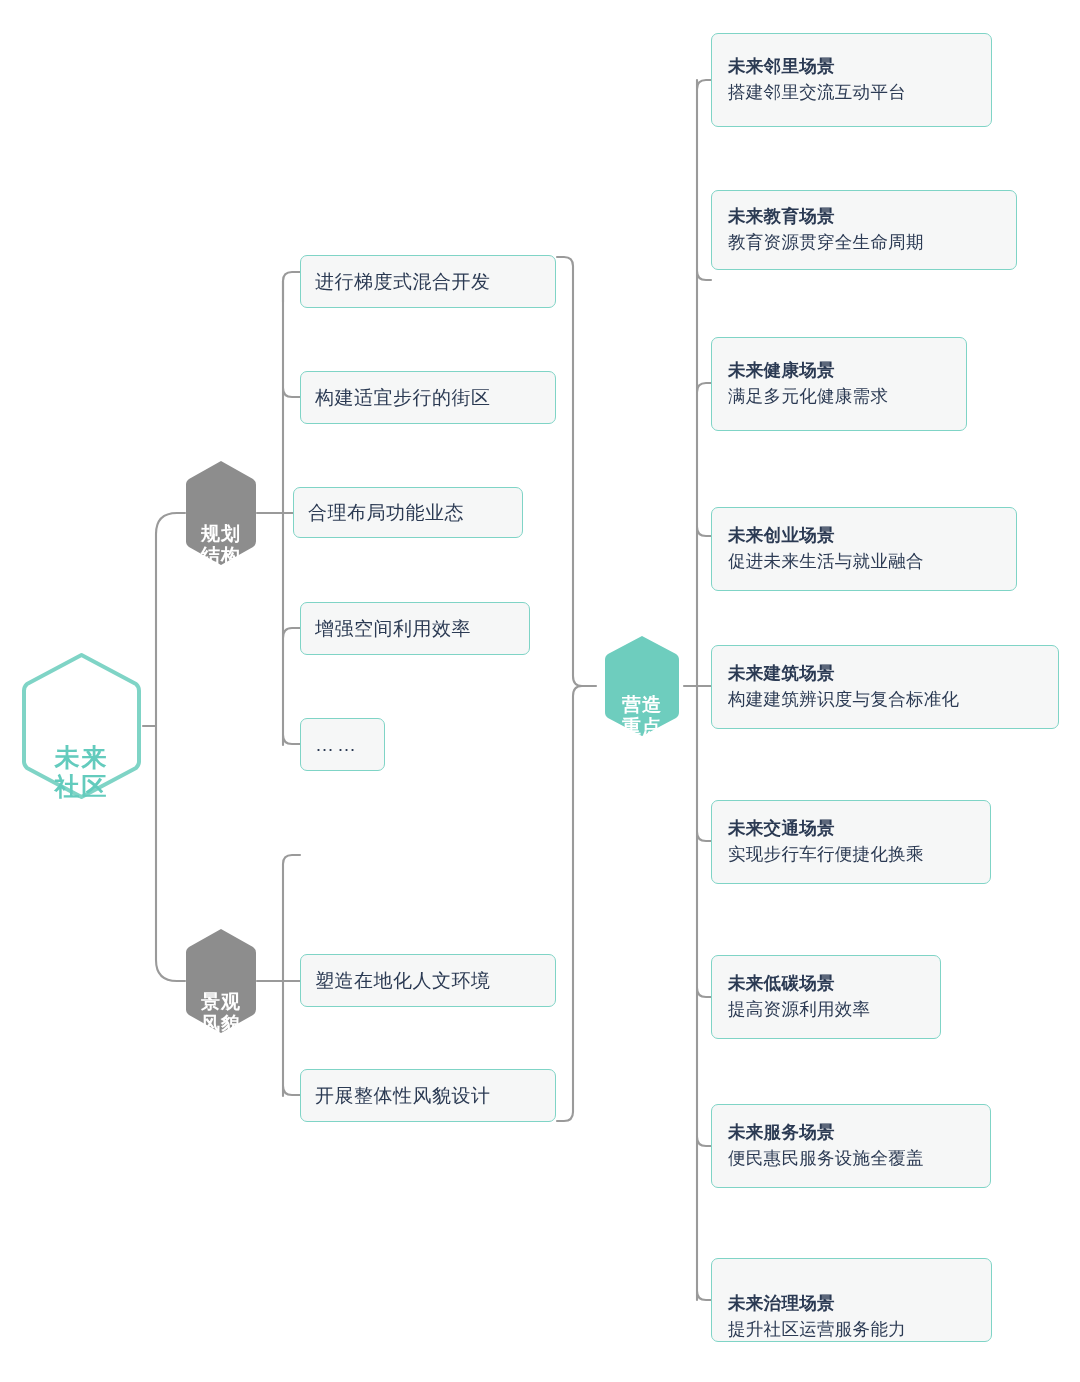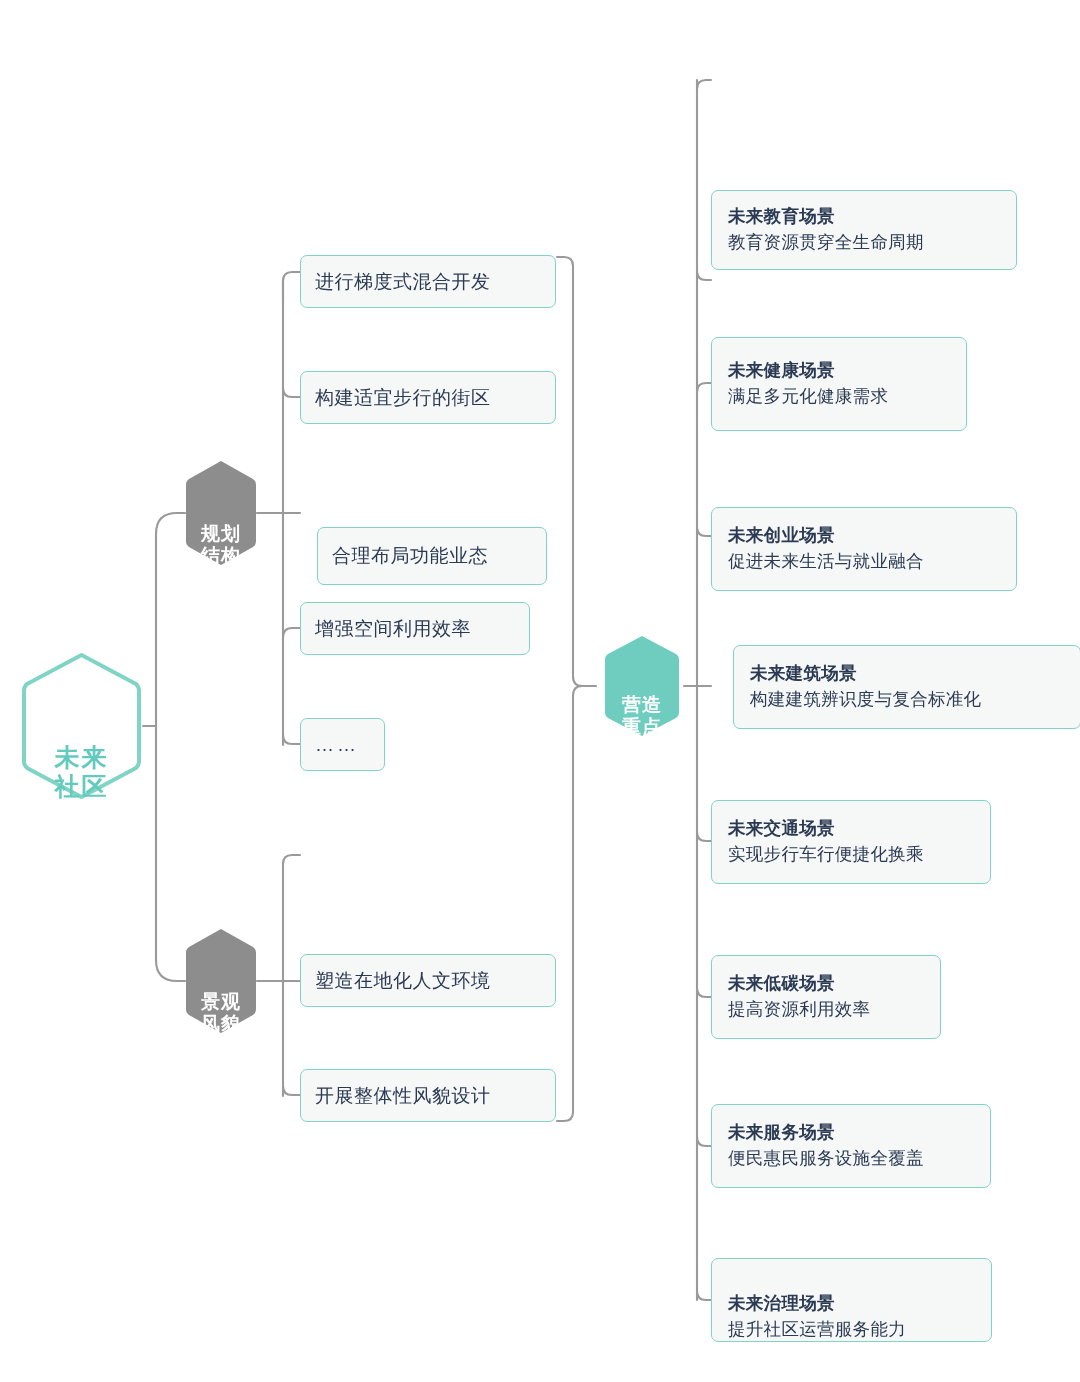--- a/index.html
+++ b/index.html
@@ -105,58 +105,62 @@
   </div>
 
   <div class="card mid" style="left:300px;top:255px;width:256px;height:53px;">
     <span class="txt">进行梯度式混合开发</span>
   </div>
 
   <div class="card mid" style="left:300px;top:371px;width:256px;height:53px;">
     <span class="txt">构建适宜步行的街区</span>
   </div>
 
-  <div class="card mid" style="left:317px;top:487px;width:230px;height:58px;margin-top:40px;">
+  <div class="card mid" style="left:293px;top:487px;width:230px;height:51px;">
     <span class="txt">合理布局功能业态</span>
   </div>
 
   <div class="card mid" style="left:300px;top:602px;width:230px;height:53px;">
     <span class="txt">增强空间利用效率</span>
   </div>
 
   <div class="card mid" style="left:300px;top:718px;width:85px;height:53px;">
     <span class="txt dots">……</span>
   </div>
 
 
   <div class="card mid" style="left:300px;top:954px;width:256px;height:53px;">
     <span class="txt">塑造在地化人文环境</span>
   </div>
 
   <div class="card mid" style="left:300px;top:1069px;width:256px;height:53px;">
     <span class="txt">开展整体性风貌设计</span>
   </div>
 
+  <div class="card right" style="left:711px;top:33px;width:281px;height:94px;">
+    <span class="t">未来邻里场景</span>
+    <span class="d">搭建邻里交流互动平台</span>
+  </div>
 
   <div class="card right" style="left:711px;top:190px;width:306px;height:80px;">
     <span class="t">未来教育场景</span>
     <span class="d">教育资源贯穿全生命周期</span>
   </div>
 
   <div class="card right" style="left:711px;top:337px;width:256px;height:94px;">
     <span class="t">未来健康场景</span>
     <span class="d">满足多元化健康需求</span>
   </div>
 
   <div class="card right" style="left:711px;top:507px;width:306px;height:84px;">
     <span class="t">未来创业场景</span>
     <span class="d">促进未来生活与就业融合</span>
   </div>
 
-  <div class="card right" style="left:711px;top:645px;width:348px;height:84px;margin-left:22px;">
+  <div class="card right" style="left:711px;top:645px;width:348px;height:84px;">
     <span class="t">未来建筑场景</span>
     <span class="d">构建建筑辨识度与复合标准化</span>
   </div>
 
   <div class="card right" style="left:711px;top:800px;width:280px;height:84px;">
     <span class="t">未来交通场景</span>
     <span class="d">实现步行车行便捷化换乘</span>
   </div>
 
   <div class="card right" style="left:711px;top:955px;width:230px;height:84px;">

